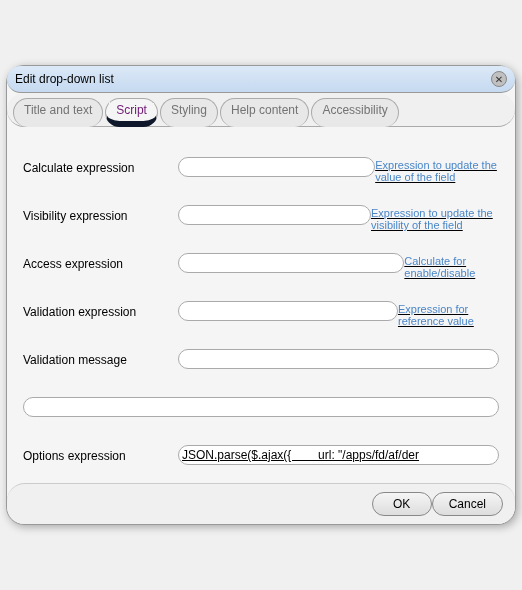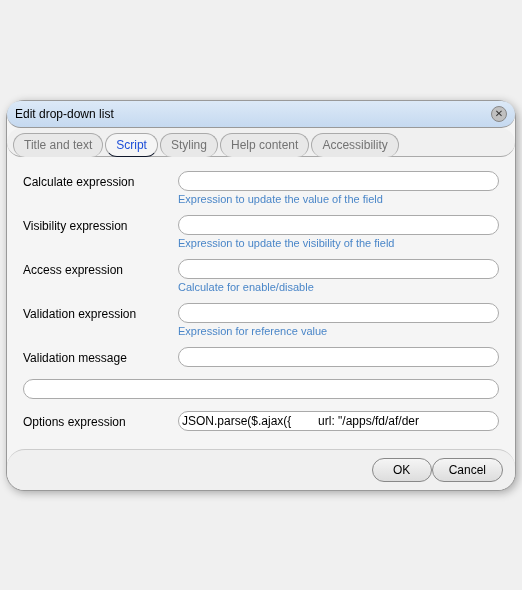--- a/index.html
+++ b/index.html
@@ -69,48 +69,49 @@
       cursor: pointer;
       color: #737373;
       margin-right: 2px;
       font-size: 12px;
       position: relative;
       top: 1px;
     }
 
     .tab.active {
       background: #f5f5f5;
-      border-bottom: 1px solid #0f172a;
+      border-bottom: 6px solid #0f172a;
       z-index: 1;
-      color: #1d4ed8;
+      color: #701a75;
     }
 
     .content {
       padding: 14px 16px;
       background: #f5f5f5;
     }
 
     .form-row {
       display: flex;
       align-items: flex-start;
       margin-bottom: 4px;
+      margin-top: 16px;
     }
 
     .form-label {
       width: 155px;
       min-width: 155px;
       padding-top: 4px;
       color: #000;
       font-size: 12px;
     }
 
     .form-field-col {
       flex: 1;
       display: flex;
-      flex-direction: column;
+      text-decoration: underline;
     }
 
     .form-input {
       width: 100%;
       height: 20px;
       border: 1px solid #aaa;
       background: #fff;
       padding: 1px 3px;
       font-size: 12px;
       color: #000;

